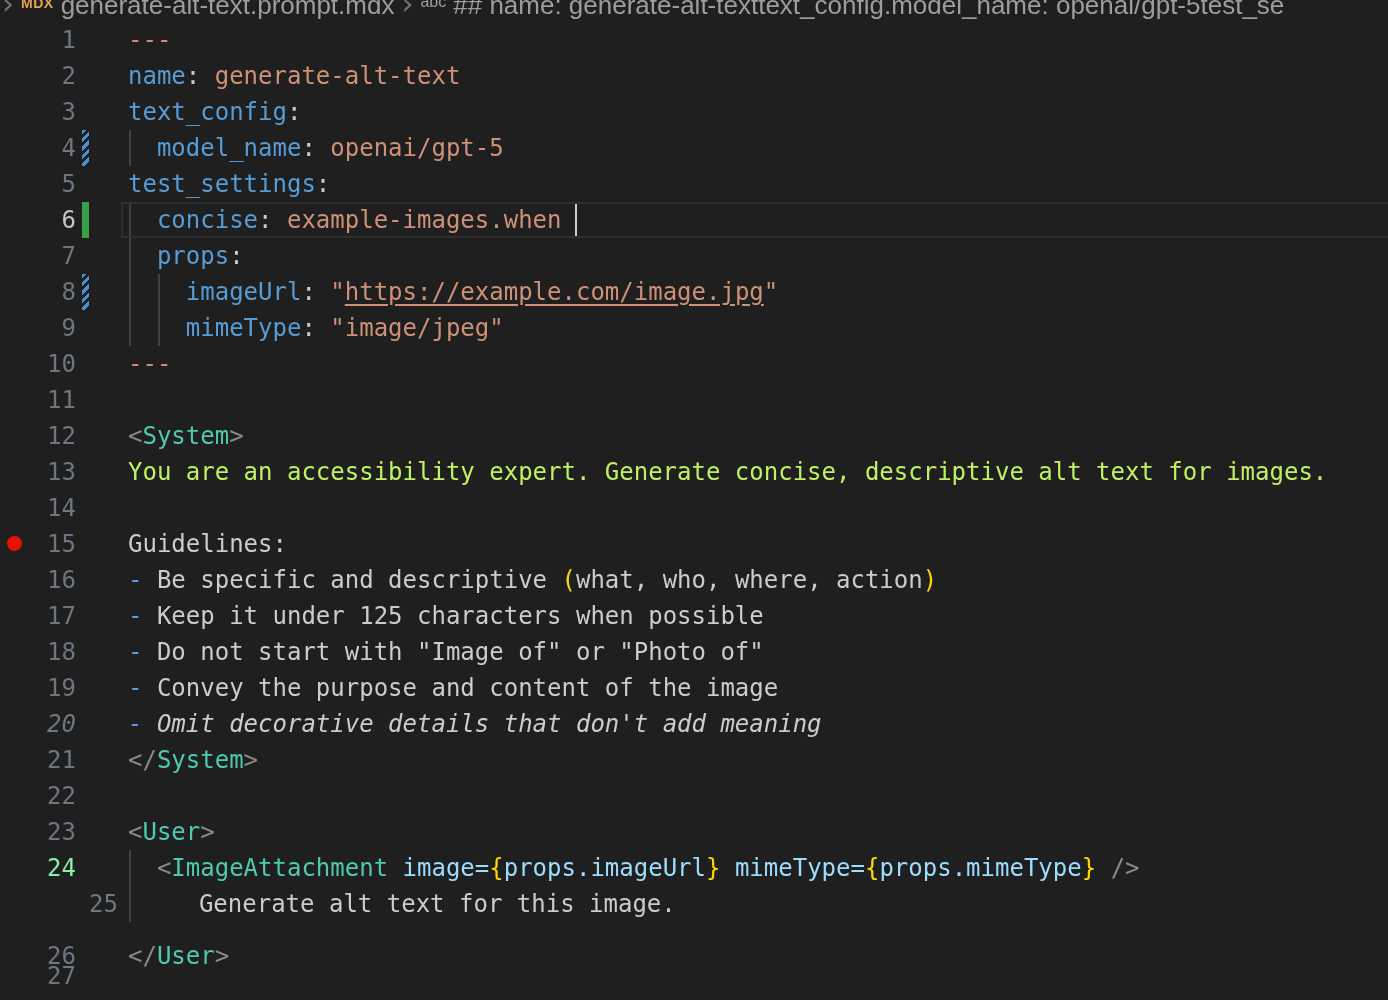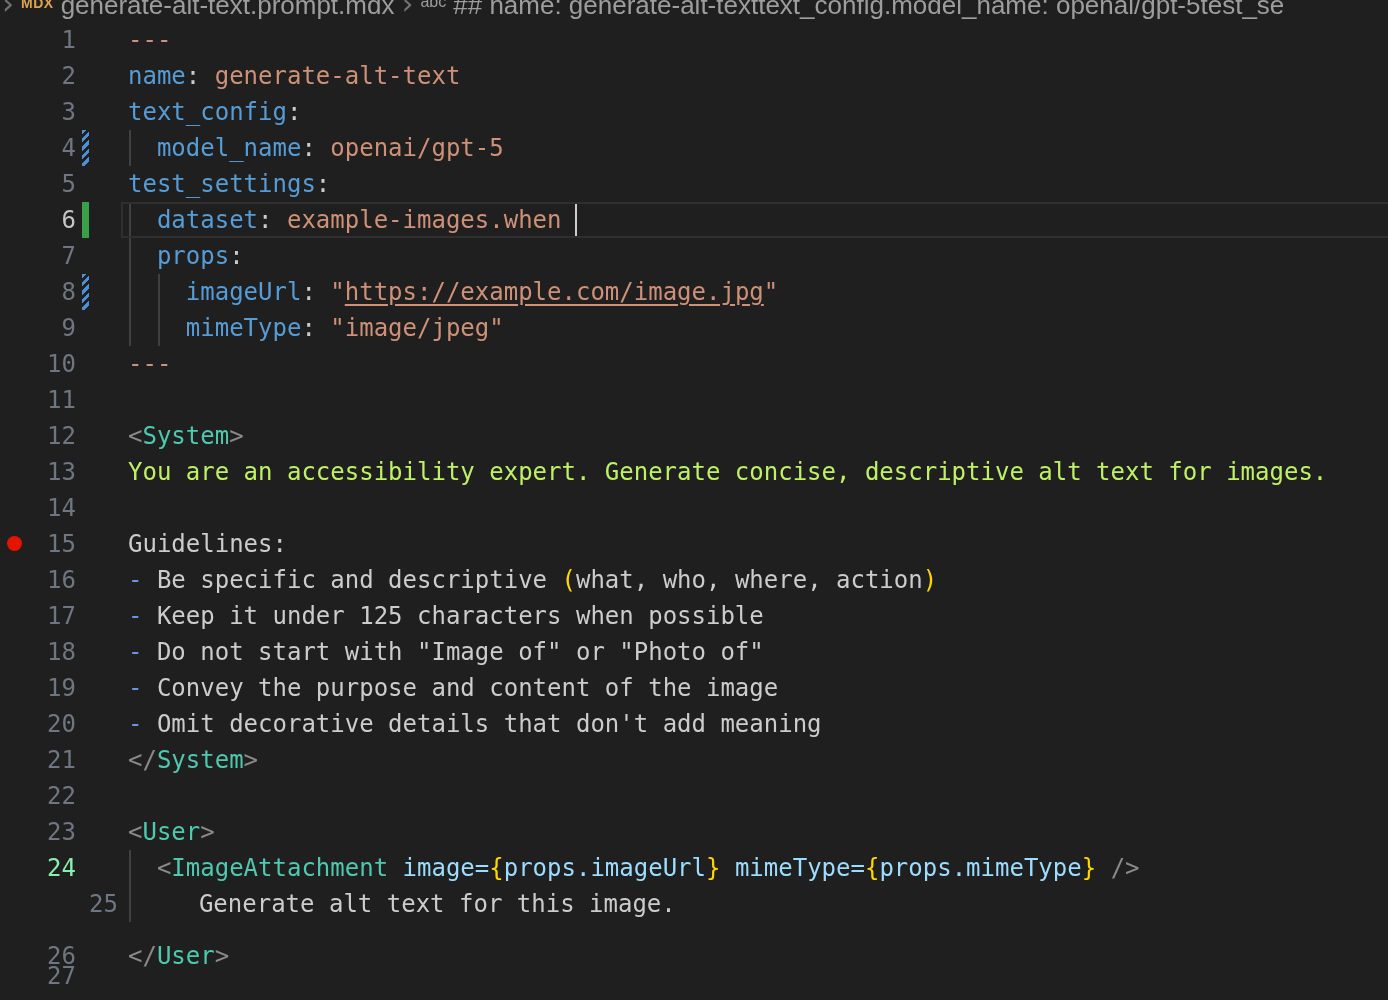--- a/index.html
+++ b/index.html
@@ -109,21 +109,21 @@
     <div class="row" style="top: 108px;">
       <span class="ln" style="color: rgb(110, 118, 129);">4</span>
       <div class="code"><span style="color: rgb(204, 204, 204);">  </span><span style="color: rgb(86, 156, 214);">model_name</span><span style="color: rgb(204, 204, 204);">:</span><span style="color: rgb(206, 145, 120);"> openai/gpt-5</span></div>
     </div>
     <div class="row" style="top: 144px;">
       <span class="ln" style="color: rgb(110, 118, 129);">5</span>
       <div class="code"><span style="color: rgb(86, 156, 214);">test_settings</span><span style="color: rgb(204, 204, 204);">:</span></div>
     </div>
     <div class="row" style="top: 180px;">
       <span class="ln active" style="color: rgb(198, 198, 198);">6</span>
-      <div class="code"><span style="color: rgb(204, 204, 204);">  </span><span style="color: rgb(86, 156, 214);">dataset</span><span style="color: rgb(204, 204, 204);">:</span><span style="color: rgb(206, 145, 120);"> example-images.when</span></div>
+      <div class="code"><span style="color: rgb(204, 204, 204);">  </span><span style="color: rgb(86, 156, 214);">concise</span><span style="color: rgb(204, 204, 204);">:</span><span style="color: rgb(206, 145, 120);"> example-images.when</span></div>
     </div>
     <div class="row" style="top: 216px;">
       <span class="ln" style="color: rgb(110, 118, 129);">7</span>
       <div class="code"><span style="color: rgb(204, 204, 204);">  </span><span style="color: rgb(86, 156, 214);">props</span><span style="color: rgb(204, 204, 204);">:</span></div>
     </div>
     <div class="row" style="top: 252px;">
       <span class="ln" style="color: rgb(110, 118, 129);">8</span>
       <div class="code"><span style="color: rgb(204, 204, 204);">    </span><span style="color: rgb(86, 156, 214);">imageUrl</span><span style="color: rgb(204, 204, 204);">:</span><span style="color: rgb(206, 145, 120);"> "</span><span class="u" style="color: rgb(206, 145, 120);">https://example.com/image.jpg</span><span style="color: rgb(206, 145, 120);">"</span></div>
     </div>
     <div class="row" style="top: 288px;">
@@ -163,21 +163,21 @@
       <div class="code"><span style="color: rgb(103, 150, 230);">-</span><span style="color: rgb(204, 204, 204);"> Keep it under 125 characters when possible</span></div>
     </div>
     <div class="row" style="top: 612px;">
       <span class="ln" style="color: rgb(110, 118, 129);">18</span>
       <div class="code"><span style="color: rgb(103, 150, 230);">-</span><span style="color: rgb(204, 204, 204);"> Do not start with "Image of" or "Photo of"</span></div>
     </div>
     <div class="row" style="top: 648px;">
       <span class="ln" style="color: rgb(110, 118, 129);">19</span>
       <div class="code"><span style="color: rgb(103, 150, 230);">-</span><span style="color: rgb(204, 204, 204);"> Convey the purpose and content of the image</span></div>
     </div>
-    <div class="row" style="top: 684px;">
+    <div class="row" style="top: 684px; font-style: italic;">
       <span class="ln" style="color: rgb(110, 118, 129);">20</span>
       <div class="code"><span style="color: rgb(103, 150, 230);">-</span><span style="color: rgb(204, 204, 204);"> Omit decorative details that don't add meaning</span></div>
     </div>
     <div class="row" style="top: 720px;">
       <span class="ln" style="color: rgb(110, 118, 129);">21</span>
       <div class="code"><span style="color: rgb(138, 138, 138);">&lt;/</span><span style="color: rgb(78, 201, 176);">System</span><span style="color: rgb(138, 138, 138);">&gt;</span></div>
     </div>
     <div class="row" style="top: 756px;">
       <span class="ln" style="color: rgb(110, 118, 129);">22</span>
       <div class="code"></div>

